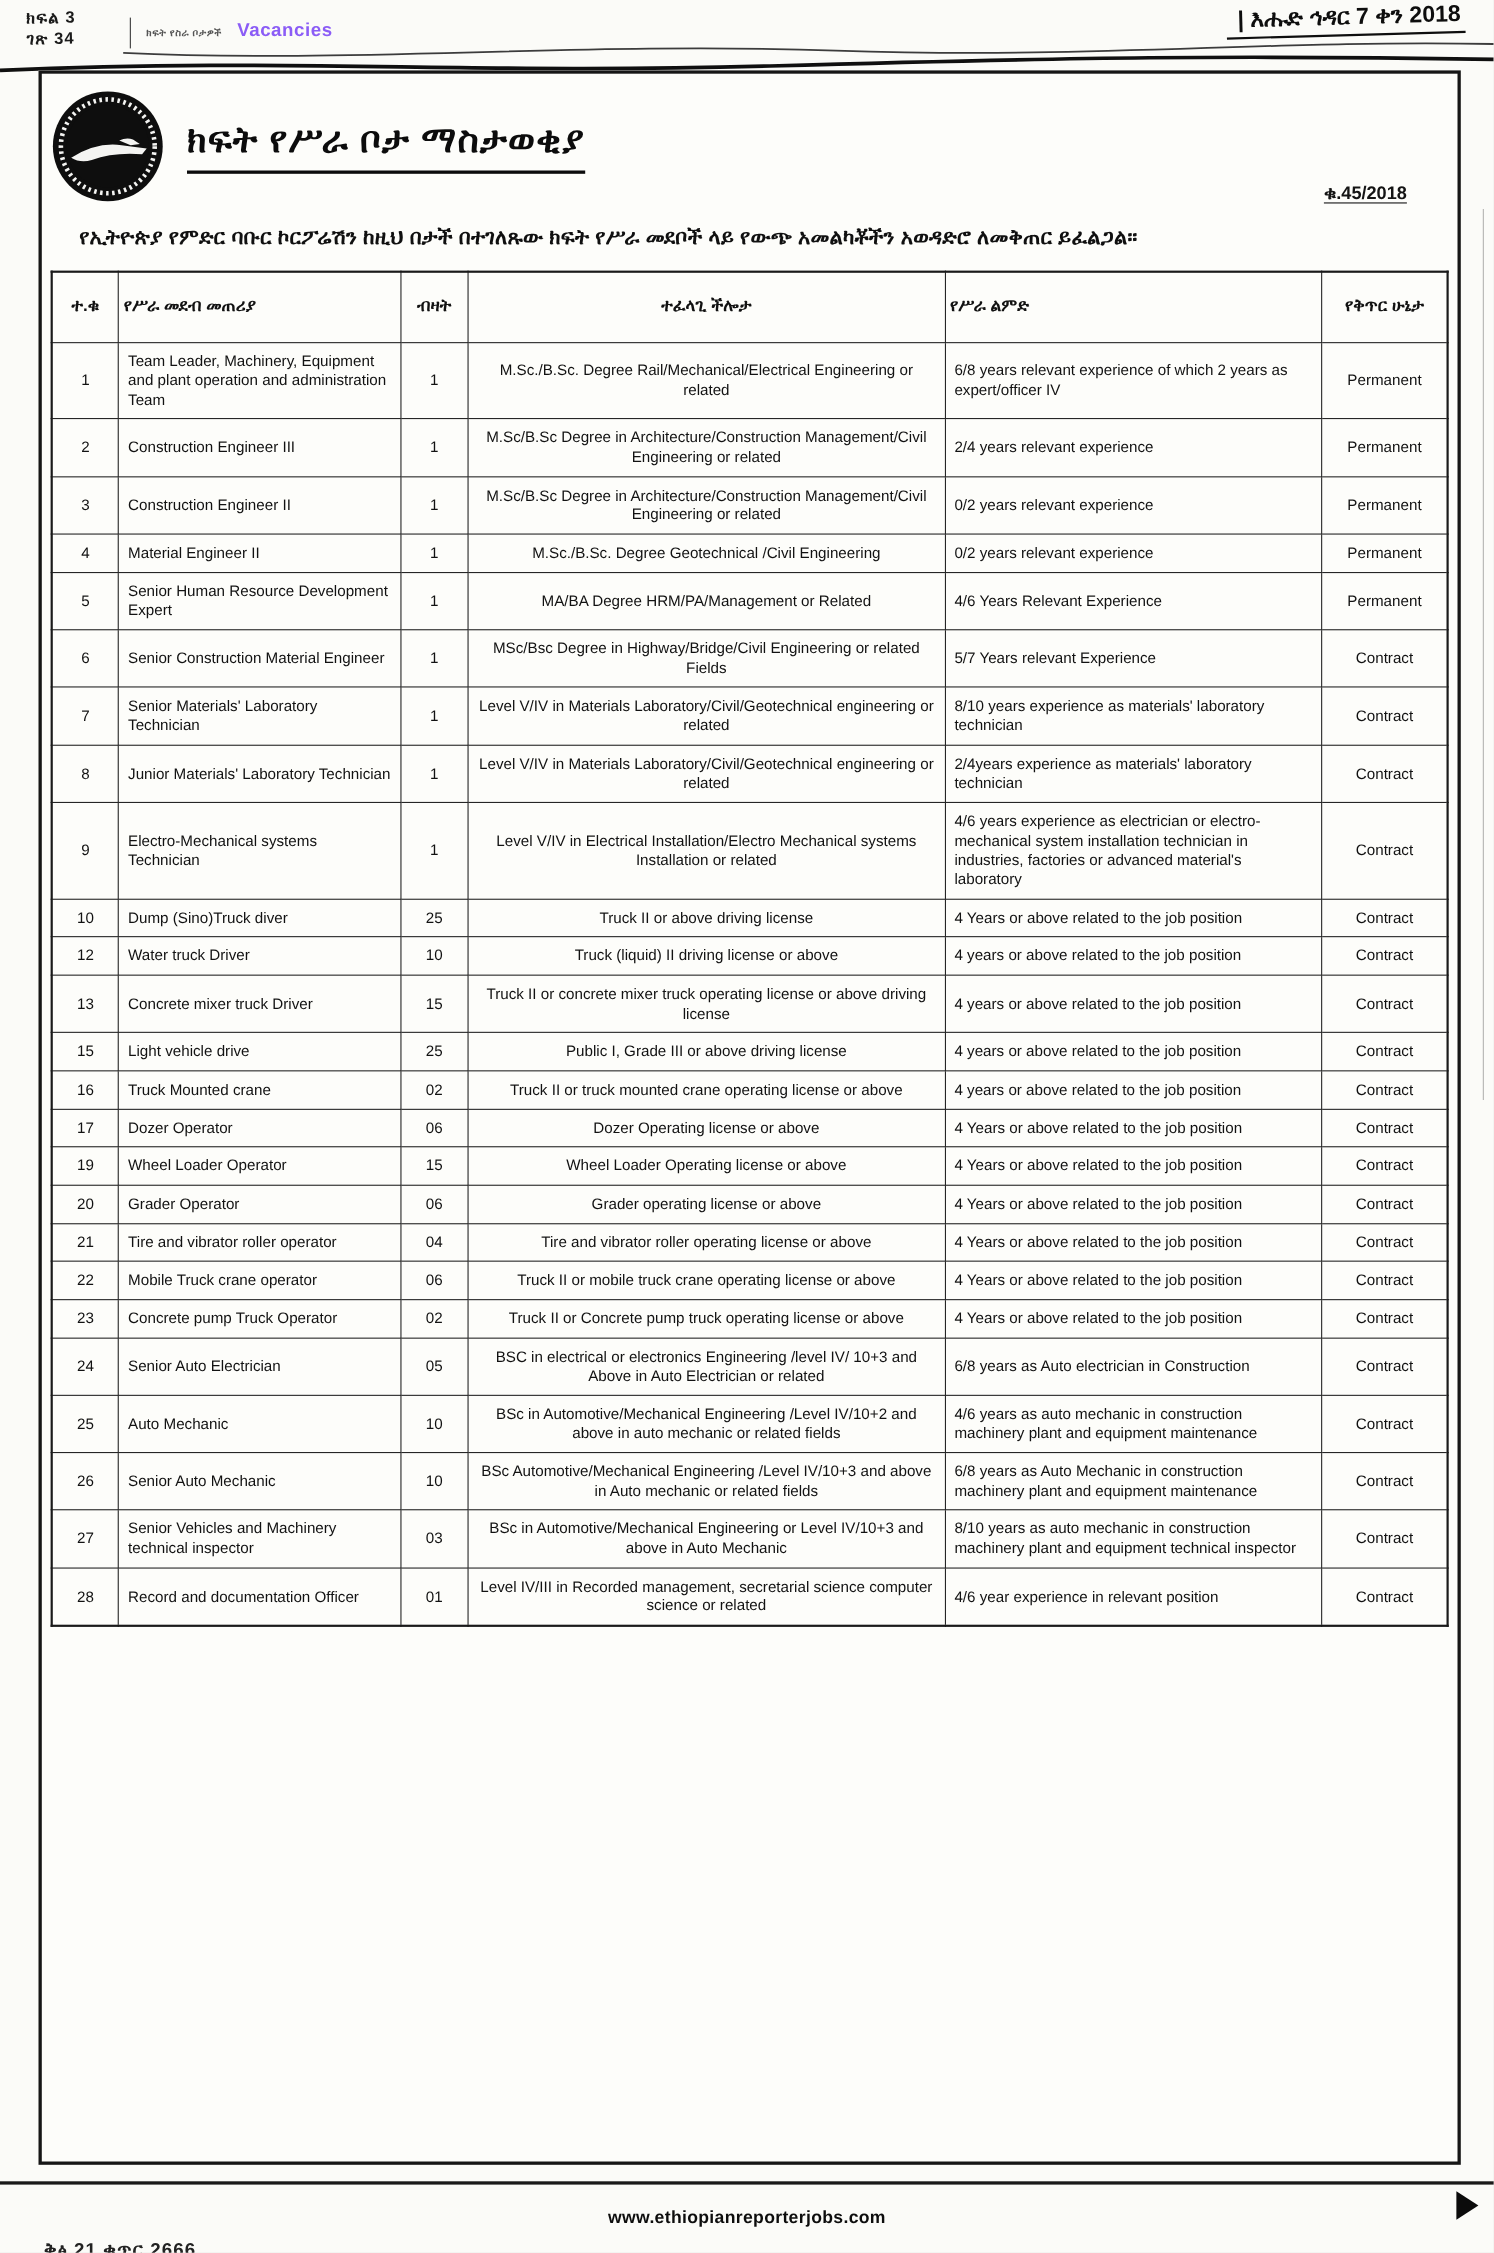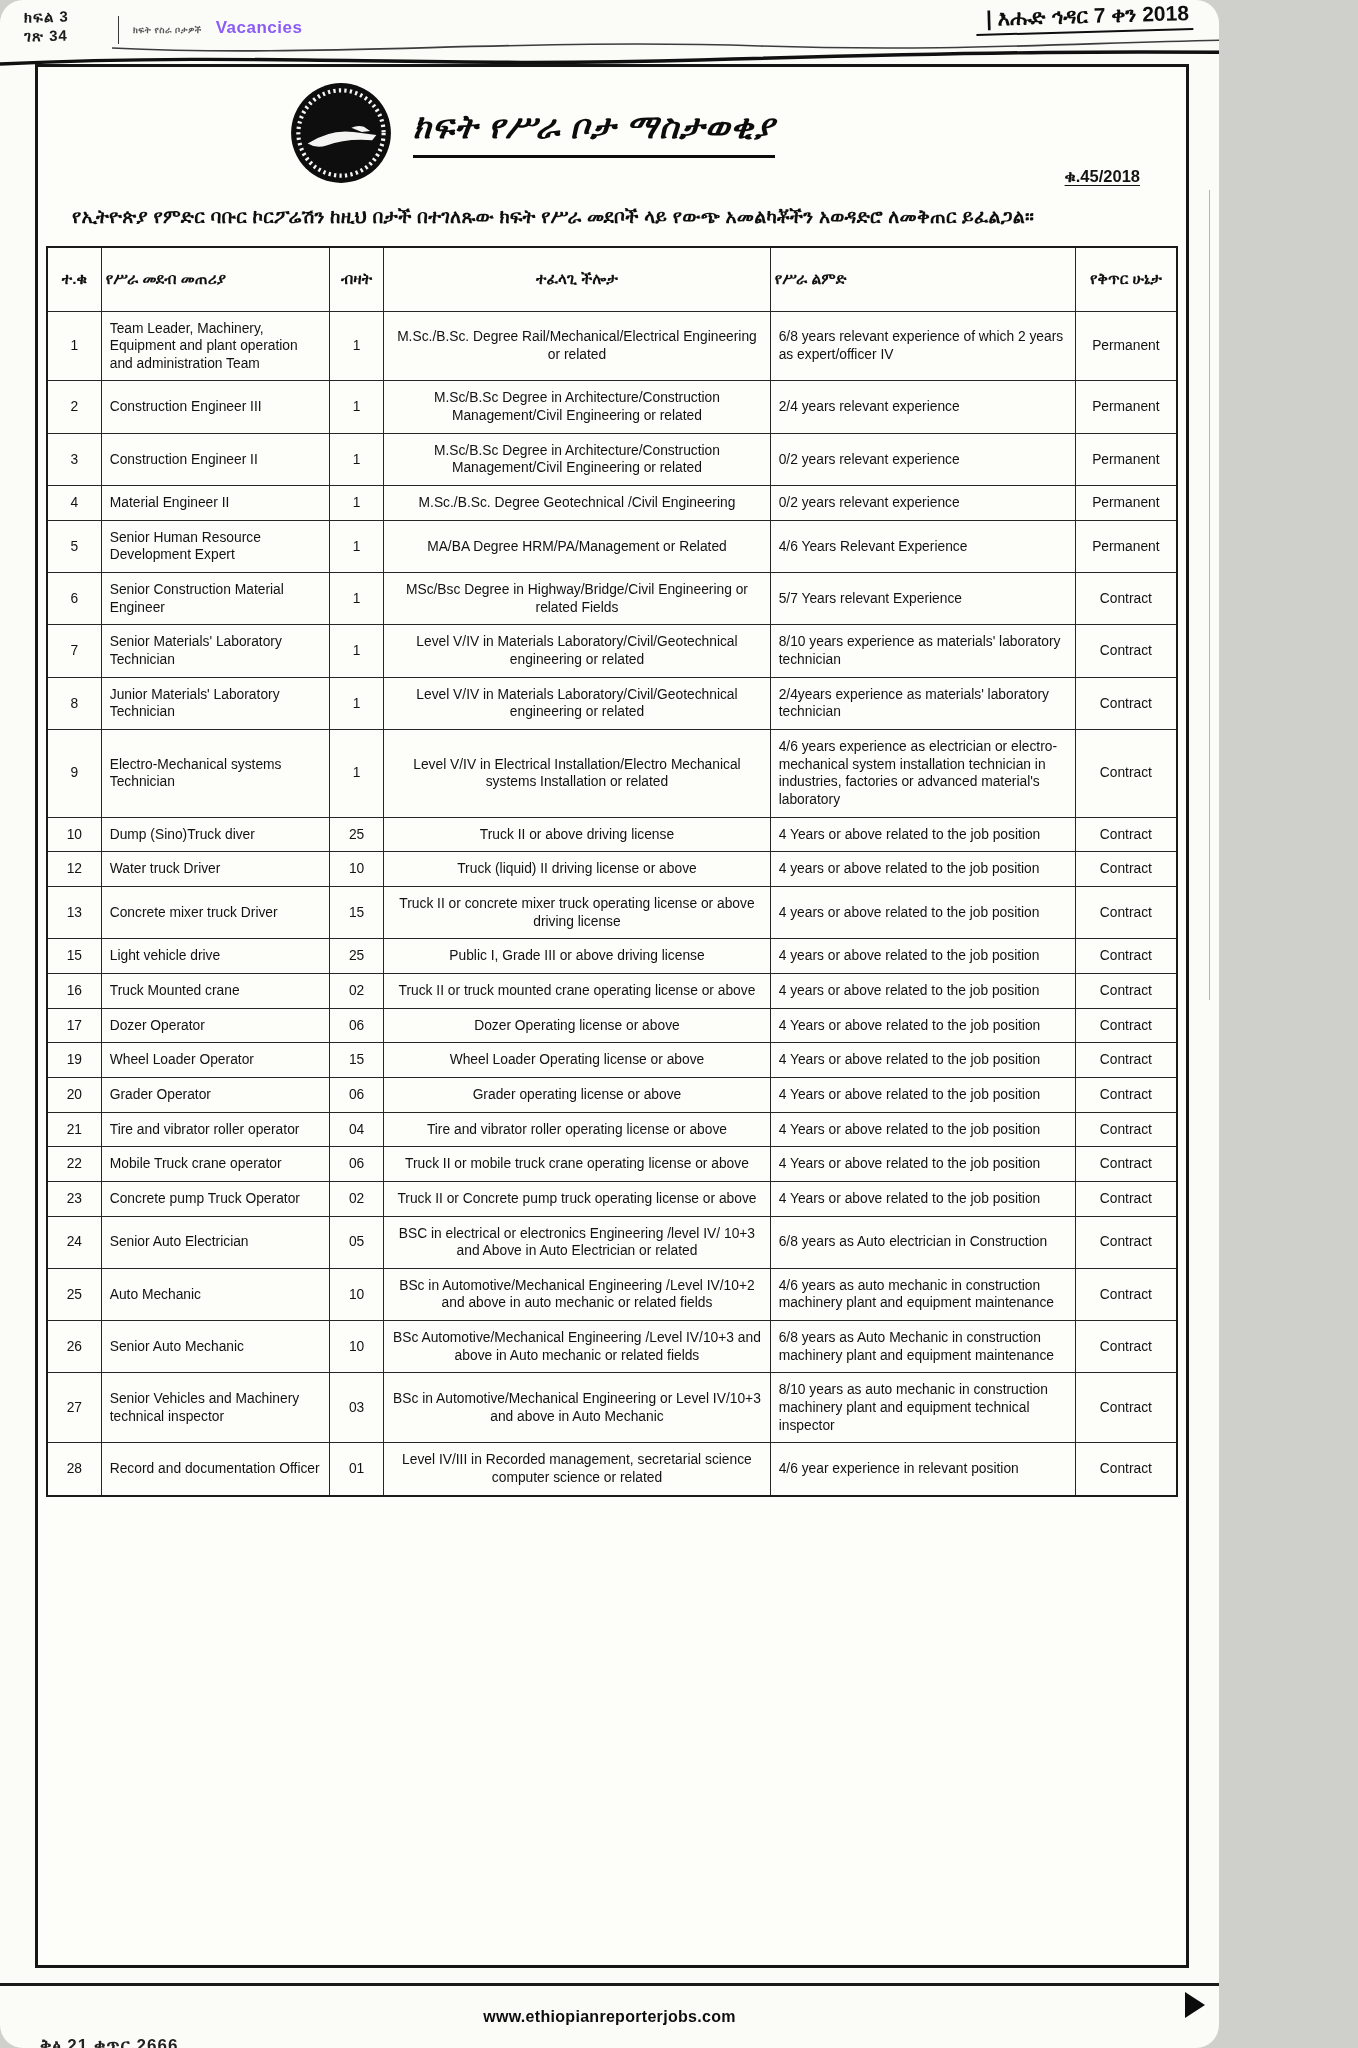--- a/index.html
+++ b/index.html
@@ -5,24 +5,23 @@
   * { box-sizing: border-box; }
   html, body { margin: 0; padding: 0; }
   body {
     width: 1358px; height: 2048px;
     background: #cfcfcb;
     font-family: "Liberation Sans", "DejaVu Sans", sans-serif;
     color: #141414;
   }
   .page {
     position: relative;
-    width: 1219px; height: 2048px;
+    width: 1358px; height: 2048px;
     background: #fbfbf8;
     overflow: hidden;
-    border-radius: 23px;
   }
 
   
   .masthead-left {
     position: absolute; top: 8px; left: 24px;
     font-weight: bold; font-size: 15px; line-height: 1.25;
     letter-spacing: 1px; color: #1b1b1b;
     transform: rotate(-1deg);
   }
   .masthead-cat {
@@ -42,24 +41,23 @@
   .rule-svg { position: absolute; top: 34px; left: 0; width: 1358px; height: 34px; }
 
   
   .main-box {
     position: absolute; top: 64px; left: 35px; right: 30px; bottom: 80px;
     border: 3px solid #161616;
     background: #fdfdfa;
     padding: 4px 8px 6px 8px;
   }
   .notice-header {
-    display: flex; justify-content: center; align-items: center;
+    display: flex; align-items: center;
     gap: 20px; margin-top: 10px;
     margin-right: 160px;
-    font-style: italic;
   }
   .logo { width: 104px; height: 104px; flex: 0 0 auto; }
   .notice-title {
     font-size: 33px; font-weight: bold; color: #0c0c0c;
     border-bottom: 3px solid #0c0c0c; padding-bottom: 8px;
     letter-spacing: 1px;
   }
   .ref-no {
     text-align: right; margin: -18px 38px 0 0;
     font-size: 16.5px; font-weight: bold;

